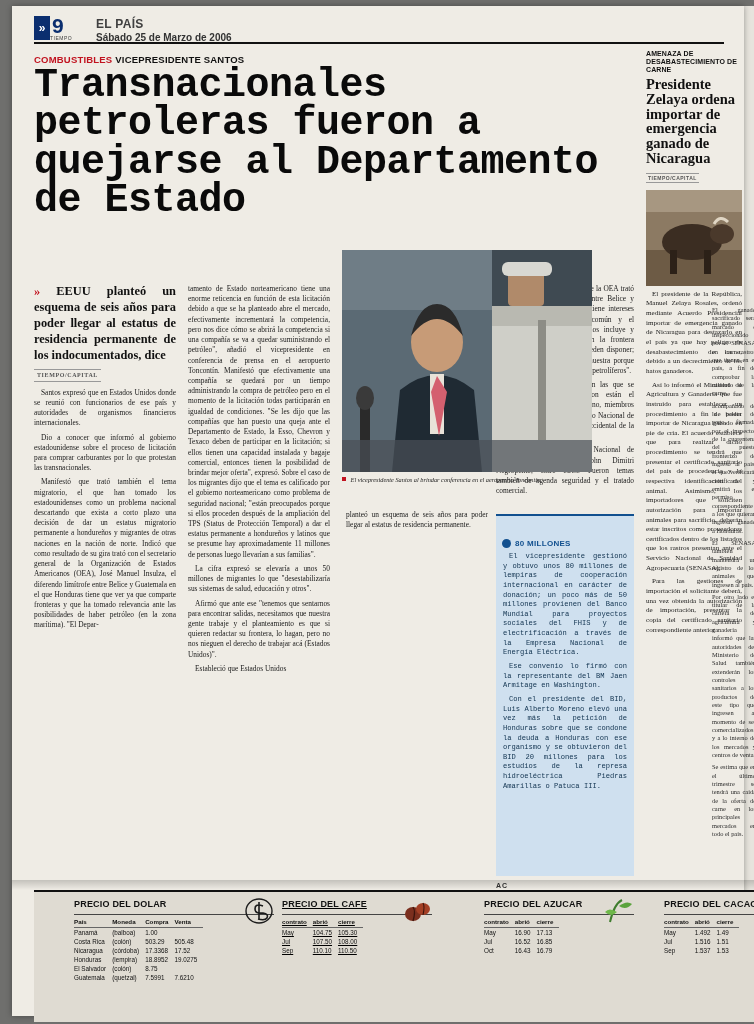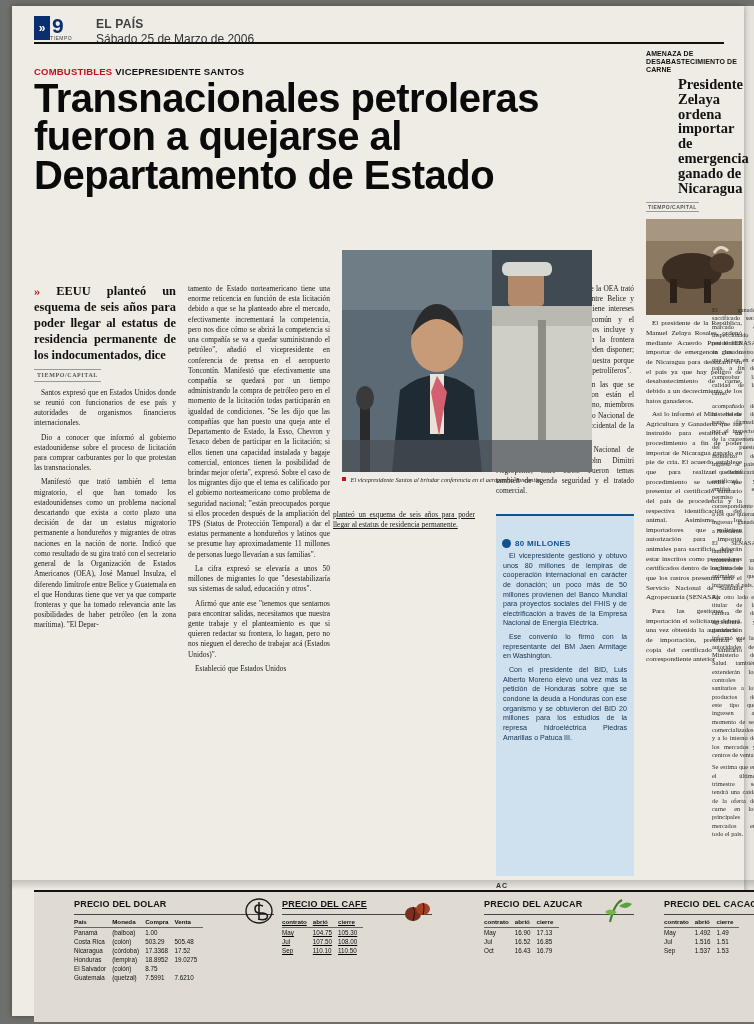--- a/index.html
+++ b/index.html
@@ -7,59 +7,59 @@
   .page{position:absolute;left:0;top:0;width:754px;height:1024px;background:#e7e4dd;}
   .paper{position:absolute;left:12px;top:6px;width:732px;height:1010px;background:#efece5;
          box-shadow:0 0 6px rgba(0,0,0,.35);}
   
   .masthead{position:absolute;left:22px;top:10px;width:690px;height:28px;}
   .mh-badge{position:absolute;left:0;top:0;width:16px;height:24px;background:#0b2e6f;color:#fff;
             font-size:12px;font-weight:bold;text-align:center;line-height:24px;}
   .mh-num{position:absolute;left:18px;top:-1px;font-size:21px;font-weight:bold;color:#0b2e6f;line-height:1;}
   .mh-tiempo{position:absolute;left:16px;top:19px;font-size:5px;letter-spacing:.5px;color:#444;}
   .mh-elpais{position:absolute;left:62px;top:1px;font-size:12px;font-weight:bold;color:#404040;letter-spacing:.3px;}
-  .mh-date{position:absolute;left:62px;top:16px;font-size:12px;color:#333;}
+  .mh-date{position:absolute;left:62px;top:16px;font-size:10px;color:#333;font-weight:bold;}
   .mh-rule{position:absolute;left:0;top:26px;width:690px;height:2px;background:#111;}
   
   .main{position:absolute;left:22px;top:44px;width:600px;height:830px;}
   .side{position:absolute;left:634px;top:44px;width:96px;height:830px;}
-  .kicker{font-size:9.5px;font-weight:bold;color:#111;letter-spacing:.2px;margin:16px 0 2px 0;}
+  .kicker{font-size:9.5px;font-weight:bold;color:#111;letter-spacing:.2px;margin:4px 0 2px 0;}
   .kicker .red{color:#c1121f;}
-  h1.headline{font-family:Liberation Sans, sans-serif;font-weight:bold;font-size:40px;line-height:0.96;
+  h1.headline{font-family:Liberation Mono, monospace;font-weight:bold;font-size:40px;line-height:0.96;
               color:#0a0a0a;margin:2px 0 0 0;letter-spacing:-0.5px;}
   
   .cols{position:absolute;left:0;top:206px;width:600px;height:620px;}
   .col{position:absolute;top:0;width:142px;font-family:"Liberation Serif",serif;font-size:7.4px;
        line-height:1.38;color:#1a1a1a;text-align:justify;margin-top:28px;}
   .col p{margin:0 0 4px 0;text-indent:7px;}
   .col p.noind{text-indent:0;}
-  .c1{left:0;} .c2{left:154px;} .c3{left:299px;text-decoration:underline;} .c4{left:462px;width:138px;}
+  .c1{left:0;} .c2{left:154px;} .c3{left:312px;} .c4{left:462px;width:138px;}
   .lead{font-family:"Liberation Serif",serif;font-size:12.4px;line-height:1.28;font-weight:bold;color:#111;}
   .lead .arrow{color:#c1121f;font-weight:bold;}
   .byline{font-size:6px;font-weight:bold;letter-spacing:.6px;color:#555;border-top:1px solid #999;
           border-bottom:1px solid #999;display:inline-block;padding:1px 3px;margin:6px 0 6px 0;}
   
   .photo{position:absolute;left:308px;top:200px;width:250px;height:222px;background:#3f4a52;overflow:hidden;}
   .caption{position:absolute;left:308px;top:426px;width:250px;font-family:"Liberation Serif",serif;
            font-size:6.3px;font-style:italic;line-height:1.25;color:#222;}
   .caption .sq{display:inline-block;width:4px;height:4px;background:#c1121f;margin-right:3px;vertical-align:1px;}
   
   .bluebox{position:absolute;left:462px;top:464px;width:138px;height:360px;background:#cfe0ef;
            border-top:2px solid #12508f;}
   .bb-head{display:flex;align-items:center;gap:4px;padding:23px 6px 2px 6px;}
   .bb-dot{width:9px;height:9px;background:#12508f;border-radius:50%;}
   .bb-title{font-size:8px;font-weight:bold;color:#12508f;letter-spacing:.3px;}
-  .bb-body{padding:2px 7px 6px 7px;font-family:Liberation Sans, sans-serif;font-size:7.1px;
+  .bb-body{padding:2px 7px 6px 7px;font-family:Liberation Mono, monospace;font-size:7.1px;
            line-height:1.36;color:#10324f;text-align:justify;}
   .bb-body p{margin:0 0 4px 0;text-indent:6px;}
   .ac{position:absolute;left:462px;top:832px;font-size:7px;font-weight:bold;color:#333;letter-spacing:1px;}
   
   .s-kick{font-size:7px;font-weight:bold;color:#111;line-height:1.15;letter-spacing:.1px;}
   .s-head{font-family:"Liberation Serif",serif;font-weight:bold;font-size:14.5px;line-height:1.02;
-          color:#111;margin-top:3px;margin-left:32px;}
+          color:#111;margin-top:3px;}
   .s-by{font-size:5px;font-weight:bold;letter-spacing:.5px;color:#555;border-top:1px solid #999;
         border-bottom:1px solid #999;display:inline-block;padding:1px 2px;margin:5px 0 4px 0;}
   .s-photo{width:96px;height:96px;background:#6d5f55;margin:3px 0 4px 0;overflow:hidden;position:relative;}
   .s-body{font-family:"Liberation Serif",serif;font-size:7.1px;line-height:1.36;color:#1a1a1a;text-align:justify;}
   .s-body p{margin:0 0 4px 0;text-indent:6px;}
   .farright{position:absolute;left:700px;top:300px;width:44px;font-family:"Liberation Serif",serif;
             font-size:6.4px;line-height:1.3;color:#2b2b2b;text-align:justify;}
   .farright p{margin:0 0 4px 0;}
   
   .strip{position:absolute;left:22px;top:884px;width:722px;height:130px;background:#dfdbd2;

